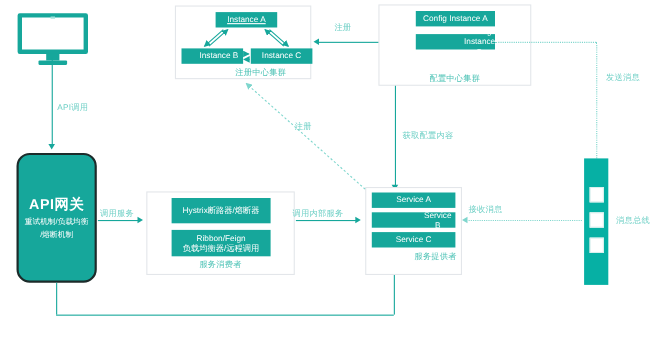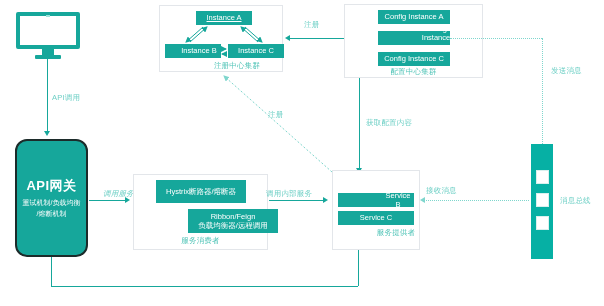--- a/index.html
+++ b/index.html
@@ -91,63 +91,63 @@
   <div class="elabel" style="left:52px;top:93px;">API调用</div>
 
   <div class="gateway" style="left:15px;top:139px;width:73px;height:118px;">
     <div class="gateway-title">API网关</div>
     <div class="gateway-sub">重试机制/负载均衡
 /熔断机制</div>
   </div>
 
   <div class="line-h" style="left:89px;top:200px;width:37px;"></div>
   <div class="ah ah-r" style="left:125px;top:197px;"></div>
-  <div class="elabel" style="left:103px;top:189px;font-style:italic;">调用服务</div>
+  <div class="elabel" style="left:91px;top:189px;">调用服务</div>
 
   <div class="line-v" style="left:51px;top:257px;height:29px;"></div>
   <div class="line-h" style="left:51px;top:286px;width:307px;"></div>
   <div class="line-v" style="left:358px;top:250px;height:36px;"></div>
   <div class="ah ah-u" style="left:355px;top:245px;"></div>
 
   <div class="cluster" style="left:159px;top:5px;width:124px;height:67px;"></div>
   <div class="chip" style="left:196px;top:11px;width:56px;height:14px;text-decoration:underline;">Instance A</div>
   <div class="chip" style="left:165px;top:44px;width:56px;height:14px;padding-left:12px;">Instance B</div>
   <div class="chip" style="left:228px;top:44px;width:56px;height:14px;">Instance C</div>
   <div class="cluster-caption" style="left:159px;top:61px;width:124px;padding-left:16px;">注册中心集群</div>
 
   <div class="cluster" style="left:344px;top:4px;width:139px;height:74px;"></div>
   <div class="chip" style="left:378px;top:10px;width:72px;height:14px;">Config Instance A</div>
   <div class="chip" style="left:378px;top:31px;width:72px;height:14px;padding-left:44px;">Config Instance B</div>
-  <div class="chip" style="left:378px;top:52px;width:72px;height:14px;">Config Instance C</div>
   <div class="cluster-caption" style="left:344px;top:67px;width:139px;">配置中心集群</div>
 
   <div class="line-h" style="left:290px;top:38px;width:54px;"></div>
   <div class="ah ah-l" style="left:285px;top:35px;"></div>
   <div class="elabel" style="left:304px;top:20px;">注册</div>
 
   <div class="line-v" style="left:359px;top:78px;height:92px;"></div>
   <div class="ah ah-d" style="left:356px;top:168px;"></div>
   <div class="elabel" style="left:366px;top:118px;">获取配置内容</div>
 
   <div class="line-h dot" style="left:450px;top:38px;width:92px;"></div>
   <div class="line-v dot" style="left:542px;top:38px;height:122px;"></div>
   <div class="ah ah-d pale" style="left:539px;top:157px;"></div>
   <div class="elabel" style="left:551px;top:66px;">发送消息</div>
 
   <div class="cluster" style="left:133px;top:174px;width:135px;height:76px;"></div>
   <div class="chip tall" style="left:156px;top:180px;width:90px;height:23px;">Hystrix断路器/熔断器</div>
-  <div class="chip tall" style="left:156px;top:209px;width:90px;height:24px;margin-left:32px;">Ribbon/Feign
+  <div class="chip tall" style="left:156px;top:209px;width:90px;height:24px;">Ribbon/Feign
 负载均衡器/远程调用</div>
   <div class="cluster-caption" style="left:133px;top:236px;width:135px;">服务消费者</div>
 
   <div class="line-h" style="left:269px;top:200px;width:55px;"></div>
   <div class="ah ah-r" style="left:323px;top:197px;"></div>
   <div class="elabel" style="left:266px;top:189px;">调用内部服务</div>
 
   <div class="cluster" style="left:332px;top:170px;width:88px;height:80px;"></div>
+  <div class="chip" style="left:338px;top:175px;width:76px;height:14px;">Service A</div>
   <div class="chip" style="left:338px;top:193px;width:76px;height:14px;padding-left:44px;">Service B</div>
   <div class="chip" style="left:338px;top:211px;width:76px;height:14px;">Service C</div>
   <div class="cluster-caption" style="left:332px;top:228px;width:88px;margin-left:20px;">服务提供者</div>
 
   <div class="line-h dot" style="left:426px;top:200px;width:103px;"></div>
   <div class="ah ah-l pale" style="left:420px;top:197px;"></div>
   <div class="elabel" style="left:426px;top:186px;">接收消息</div>
 
   <div class="bus" style="left:531px;top:144px;width:22px;height:115px;"></div>
   <div class="bus-slot" style="left:536px;top:170px;width:13px;height:14px;"></div>

